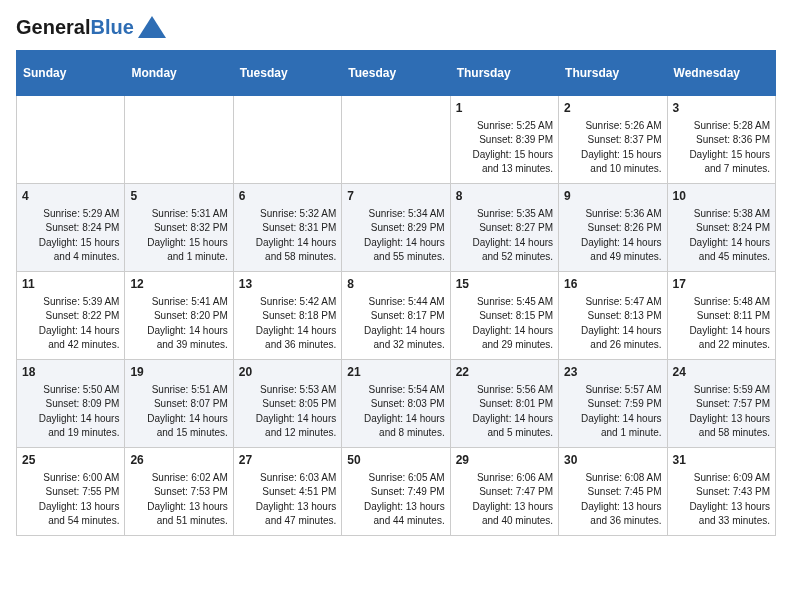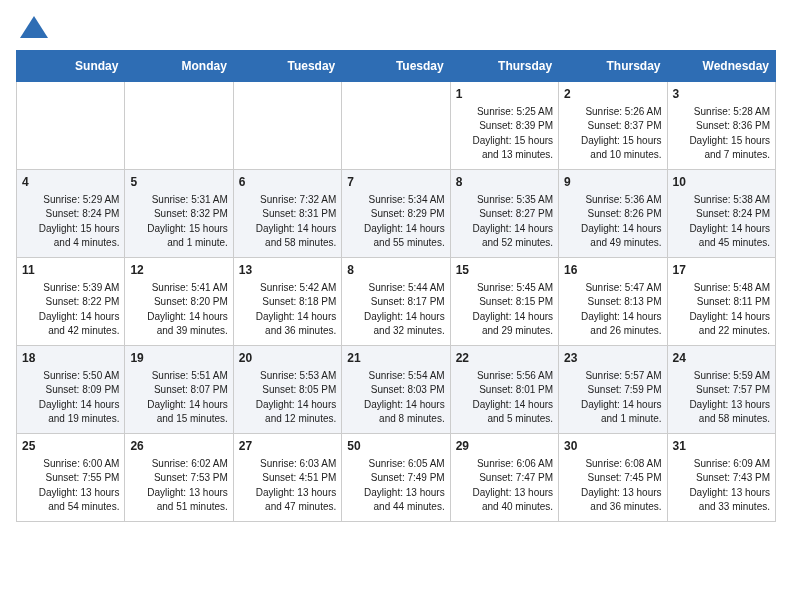--- a/index.html
+++ b/index.html
@@ -30,22 +30,22 @@
       color: #444;
     }
     .calendar {
       width: 100%;
       border-collapse: collapse;
       font-size: 10.5px;
     }
     .calendar th {
       background: #2e6db4;
       color: #fff;
-      text-align: right;
-      padding: 8px 6px;
+      text-align: left;
+      padding: 15px 6px;
       font-size: 12px;
       font-weight: bold;
       border: 1px solid #2e6db4;
     }
     .calendar td {
       border: 1px solid #ccc;
       vertical-align: top;
       padding: 4px 5px;
       width: calc(100% / 7);
       height: 88px;
@@ -85,20 +85,23 @@
     .logo-letters .general { color: #1a1a1a; }
     .logo-letters .blue-text { color: #2e6db4; }
   </style>
 </head>
 <body>
 
 <div class="header">
   <div class="logo-wrapper">
     <div style="display:flex; flex-direction:column; align-items:flex-start;">
       <div style="display:flex; align-items:center;">
+        <span class="logo-letters">
+          <span class="general">General</span><span class="blue-text">Blue</span>
+        </span>
         <svg width="28" height="22" viewBox="0 0 28 22" style="margin-left:4px;">
           <polygon points="0,22 14,0 28,22" fill="#2e6db4"></polygon>
         </svg>
       </div>
     </div>
   </div>
   <div class="title-block">
     <div class="month-title"></div>
     <div class="location"></div>
   </div>
@@ -154,21 +157,21 @@
         </td>
         <td>
           <span class="day-number">5</span>
           <div class="day-info">Sunrise: 5:31 AM
 Sunset: 8:32 PM
 Daylight: 15 hours
 and 1 minute.</div>
         </td>
         <td>
           <span class="day-number">6</span>
-          <div class="day-info">Sunrise: 7:32 AM
+          <div class="day-info">Sunrise: 5:32 AM
 Sunset: 8:31 PM
 Daylight: 14 hours
 and 58 minutes.</div>
         </td>
         <td>
           <span class="day-number">7</span>
           <div class="day-info">Sunrise: 5:34 AM
 Sunset: 8:29 PM
 Daylight: 14 hours
 and 55 minutes.</div>

